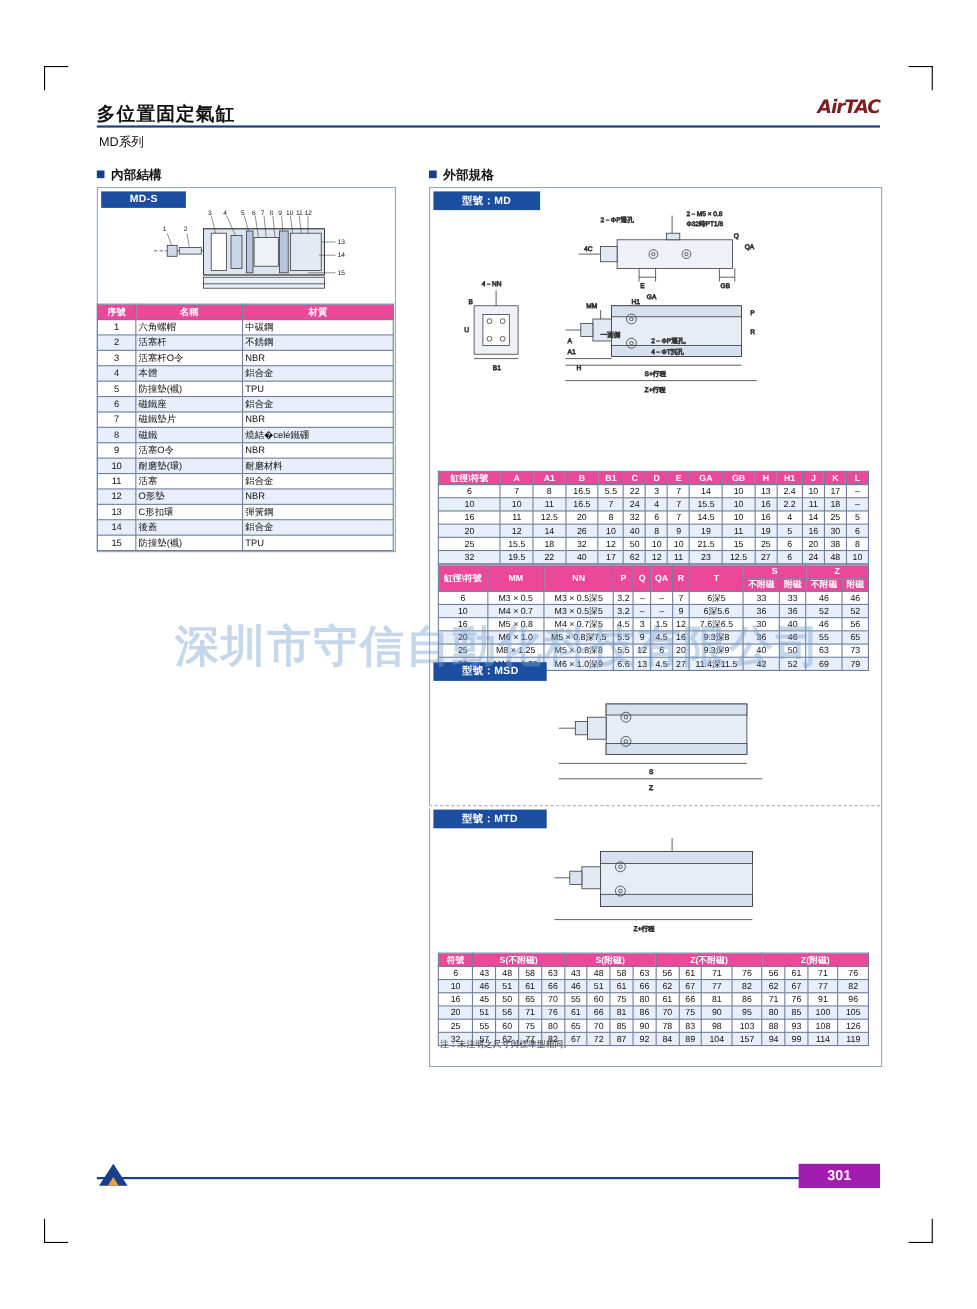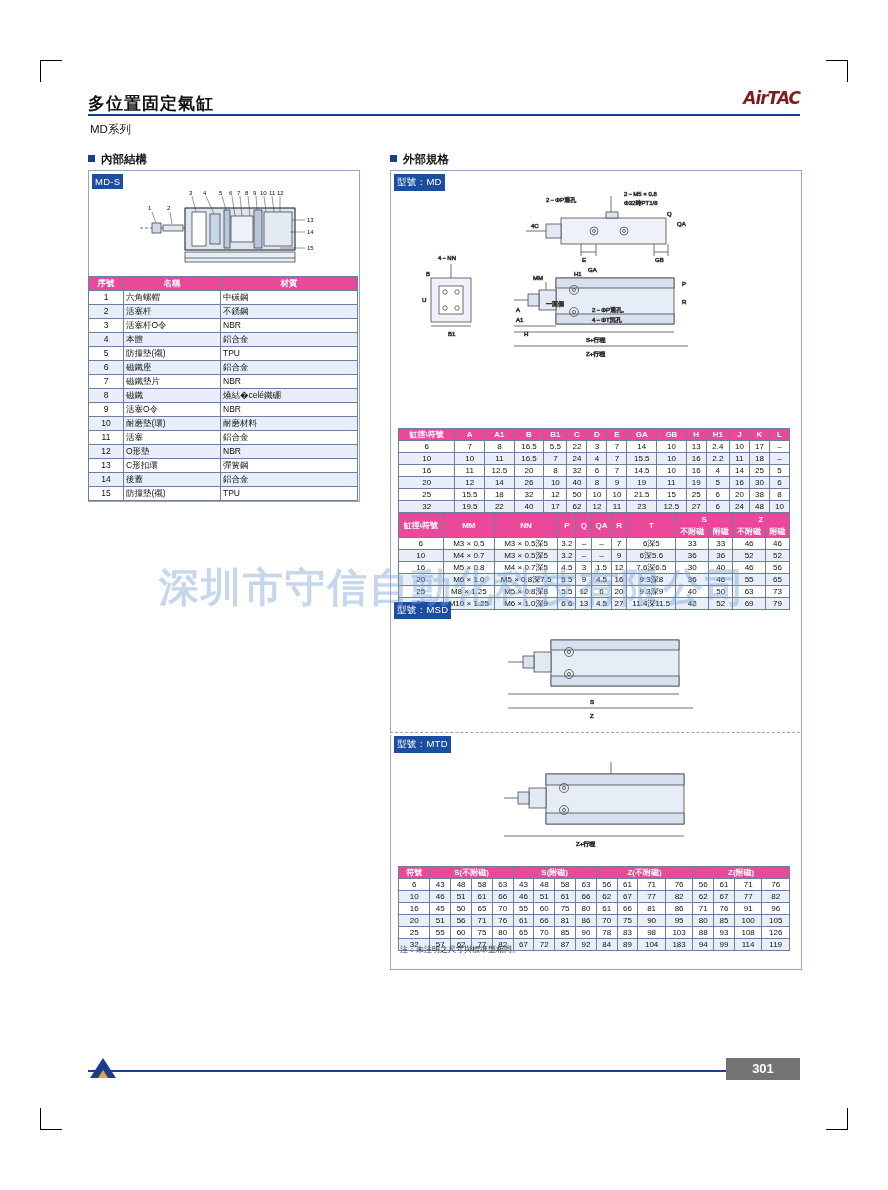--- a/index.html
+++ b/index.html
@@ -33,21 +33,21 @@
   .logo{position:absolute;right:88px;top:88px;font-size:17px;font-weight:bold;color:#7f1d1d;
         letter-spacing:-1px;font-family:"DejaVu Sans",sans-serif;font-style:italic;}
 
   
   .sec-cap{position:absolute;font-size:11.5px;font-weight:bold;}
   .sec-cap .sq{display:inline-block;width:7px;height:7px;background:#1b3e8c;margin-right:6px;vertical-align:1px;}
 
   
   .panel{position:absolute;border:1px solid #9aa6bd;background:#fff;}
   .tagblue{position:absolute;background:#1b4ea0;color:#fff;font-size:9.5px;
-           padding:2px 3px;font-weight:normal;letter-spacing:.3px;}
+           padding:2px 26px;font-weight:bold;letter-spacing:.3px;}
 
   
   table{border-collapse:collapse;font-size:8px;}
   table th,table td{border:1px solid #6d7f9c;padding:0 2px;height:11px;line-height:11px;
                     text-align:left;white-space:nowrap;font-weight:normal;}
   table th{background:#ec4899;color:#fff;font-weight:bold;text-align:center;}
   .zebra tr:nth-child(even) td{background:#e8effa;}
   .ctr td,.ctr th{text-align:center;}
 
   
@@ -75,21 +75,21 @@
   
   .sidetab{position:absolute;right:8px;top:508px;width:66px;text-align:center;}
   .sidetab .thumb{width:60px;height:52px;margin:0 auto;background:linear-gradient(140deg,#e9eef6,#c6d2e4);
                   border:1px solid #b9c4d6;position:relative;}
   .sidetab .thumb:after{content:"";position:absolute;left:12px;top:16px;width:34px;height:18px;
                         background:linear-gradient(180deg,#9fb0c9,#7e90ab);}
   .sidetab .lbl{font-size:9px;margin-top:4px;color:#222;}
 
   
   .foot-rule{position:absolute;left:88px;top:1070px;width:712px;height:2px;background:#1b3e8c;}
-  .pg{position:absolute;right:88px;top:1058px;width:74px;height:22px;background:#737373;color:#fff;
+  .pg{position:absolute;right:88px;top:1058px;width:74px;height:22px;background:#a21caf;color:#fff;
       font-size:13px;font-weight:bold;text-align:center;line-height:22px;}
   .foot-logo{position:absolute;left:88px;top:1056px;width:30px;height:24px;}
 </style>
 </head>
 <body>
 
 <div class="page">
 
   <div class="crop crop-tl">
       <i></i>
@@ -731,21 +731,21 @@
             <td>62</td>
             <td>77</td>
             <td>82</td>
             <td>67</td>
             <td>72</td>
             <td>87</td>
             <td>92</td>
             <td>84</td>
             <td>89</td>
             <td>104</td>
-            <td>183</td>
+            <td>157</td>
             <td>94</td>
             <td>99</td>
             <td>114</td>
             <td>119</td>
           </tr>
       </tbody>
     </table>
   </div>
   <div class="note">注：未注明之尺寸與標準型相同。</div>
 

